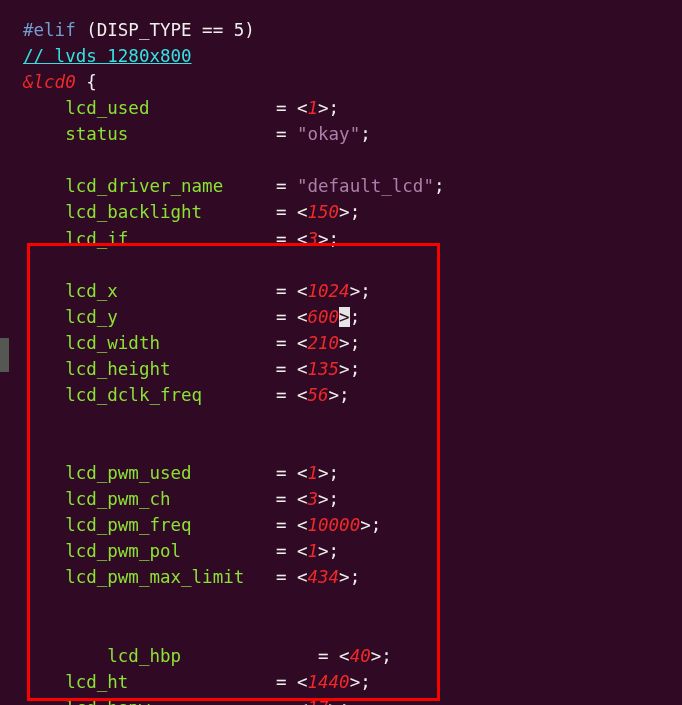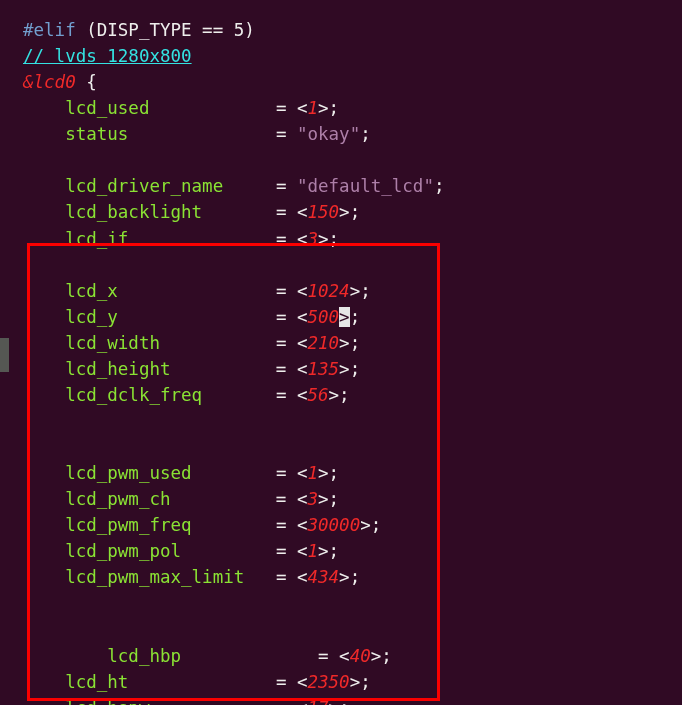--- a/index.html
+++ b/index.html
@@ -55,31 +55,31 @@
 <span class="comment">// lvds 1280x800</span>
 <span class="node">&amp;lcd0</span> {
     <span class="prop">lcd_used</span>            = &lt;<span class="node">1</span>&gt;;
     <span class="prop">status</span>              = <span class="str">"okay"</span>;
 
     <span class="prop">lcd_driver_name</span>     = <span class="str">"default_lcd"</span>;
     <span class="prop">lcd_backlight</span>       = &lt;<span class="node">150</span>&gt;;
     <span class="prop">lcd_if</span>              = &lt;<span class="node">3</span>&gt;;
 
     <span class="prop">lcd_x</span>               = &lt;<span class="node">1024</span>&gt;;
-    <span class="prop">lcd_y</span>               = &lt;<span class="node">500</span><span class="curs">&gt;</span>;
+    <span class="prop">lcd_y</span>               = &lt;<span class="node">600</span><span class="curs">&gt;</span>;
     <span class="prop">lcd_width</span>           = &lt;<span class="node">210</span>&gt;;
     <span class="prop">lcd_height</span>          = &lt;<span class="node">135</span>&gt;;
     <span class="prop">lcd_dclk_freq</span>       = &lt;<span class="node">56</span>&gt;;
 
 
     <span class="prop">lcd_pwm_used</span>        = &lt;<span class="node">1</span>&gt;;
     <span class="prop">lcd_pwm_ch</span>          = &lt;<span class="node">3</span>&gt;;
-    <span class="prop">lcd_pwm_freq</span>        = &lt;<span class="node">30000</span>&gt;;
+    <span class="prop">lcd_pwm_freq</span>        = &lt;<span class="node">10000</span>&gt;;
     <span class="prop">lcd_pwm_pol</span>         = &lt;<span class="node">1</span>&gt;;
     <span class="prop">lcd_pwm_max_limit</span>   = &lt;<span class="node">434</span>&gt;;
 
 
         <span class="prop">lcd_hbp</span>             = &lt;<span class="node">40</span>&gt;;
-    <span class="prop">lcd_ht</span>              = &lt;<span class="node">2350</span>&gt;;
+    <span class="prop">lcd_ht</span>              = &lt;<span class="node">1440</span>&gt;;
     <span class="prop">lcd_hspw</span>            = &lt;<span class="node">17</span>&gt;;
 </pre>
 <div class="hl-box"></div>
 <div class="gutter"></div>
 
 </body></html>

